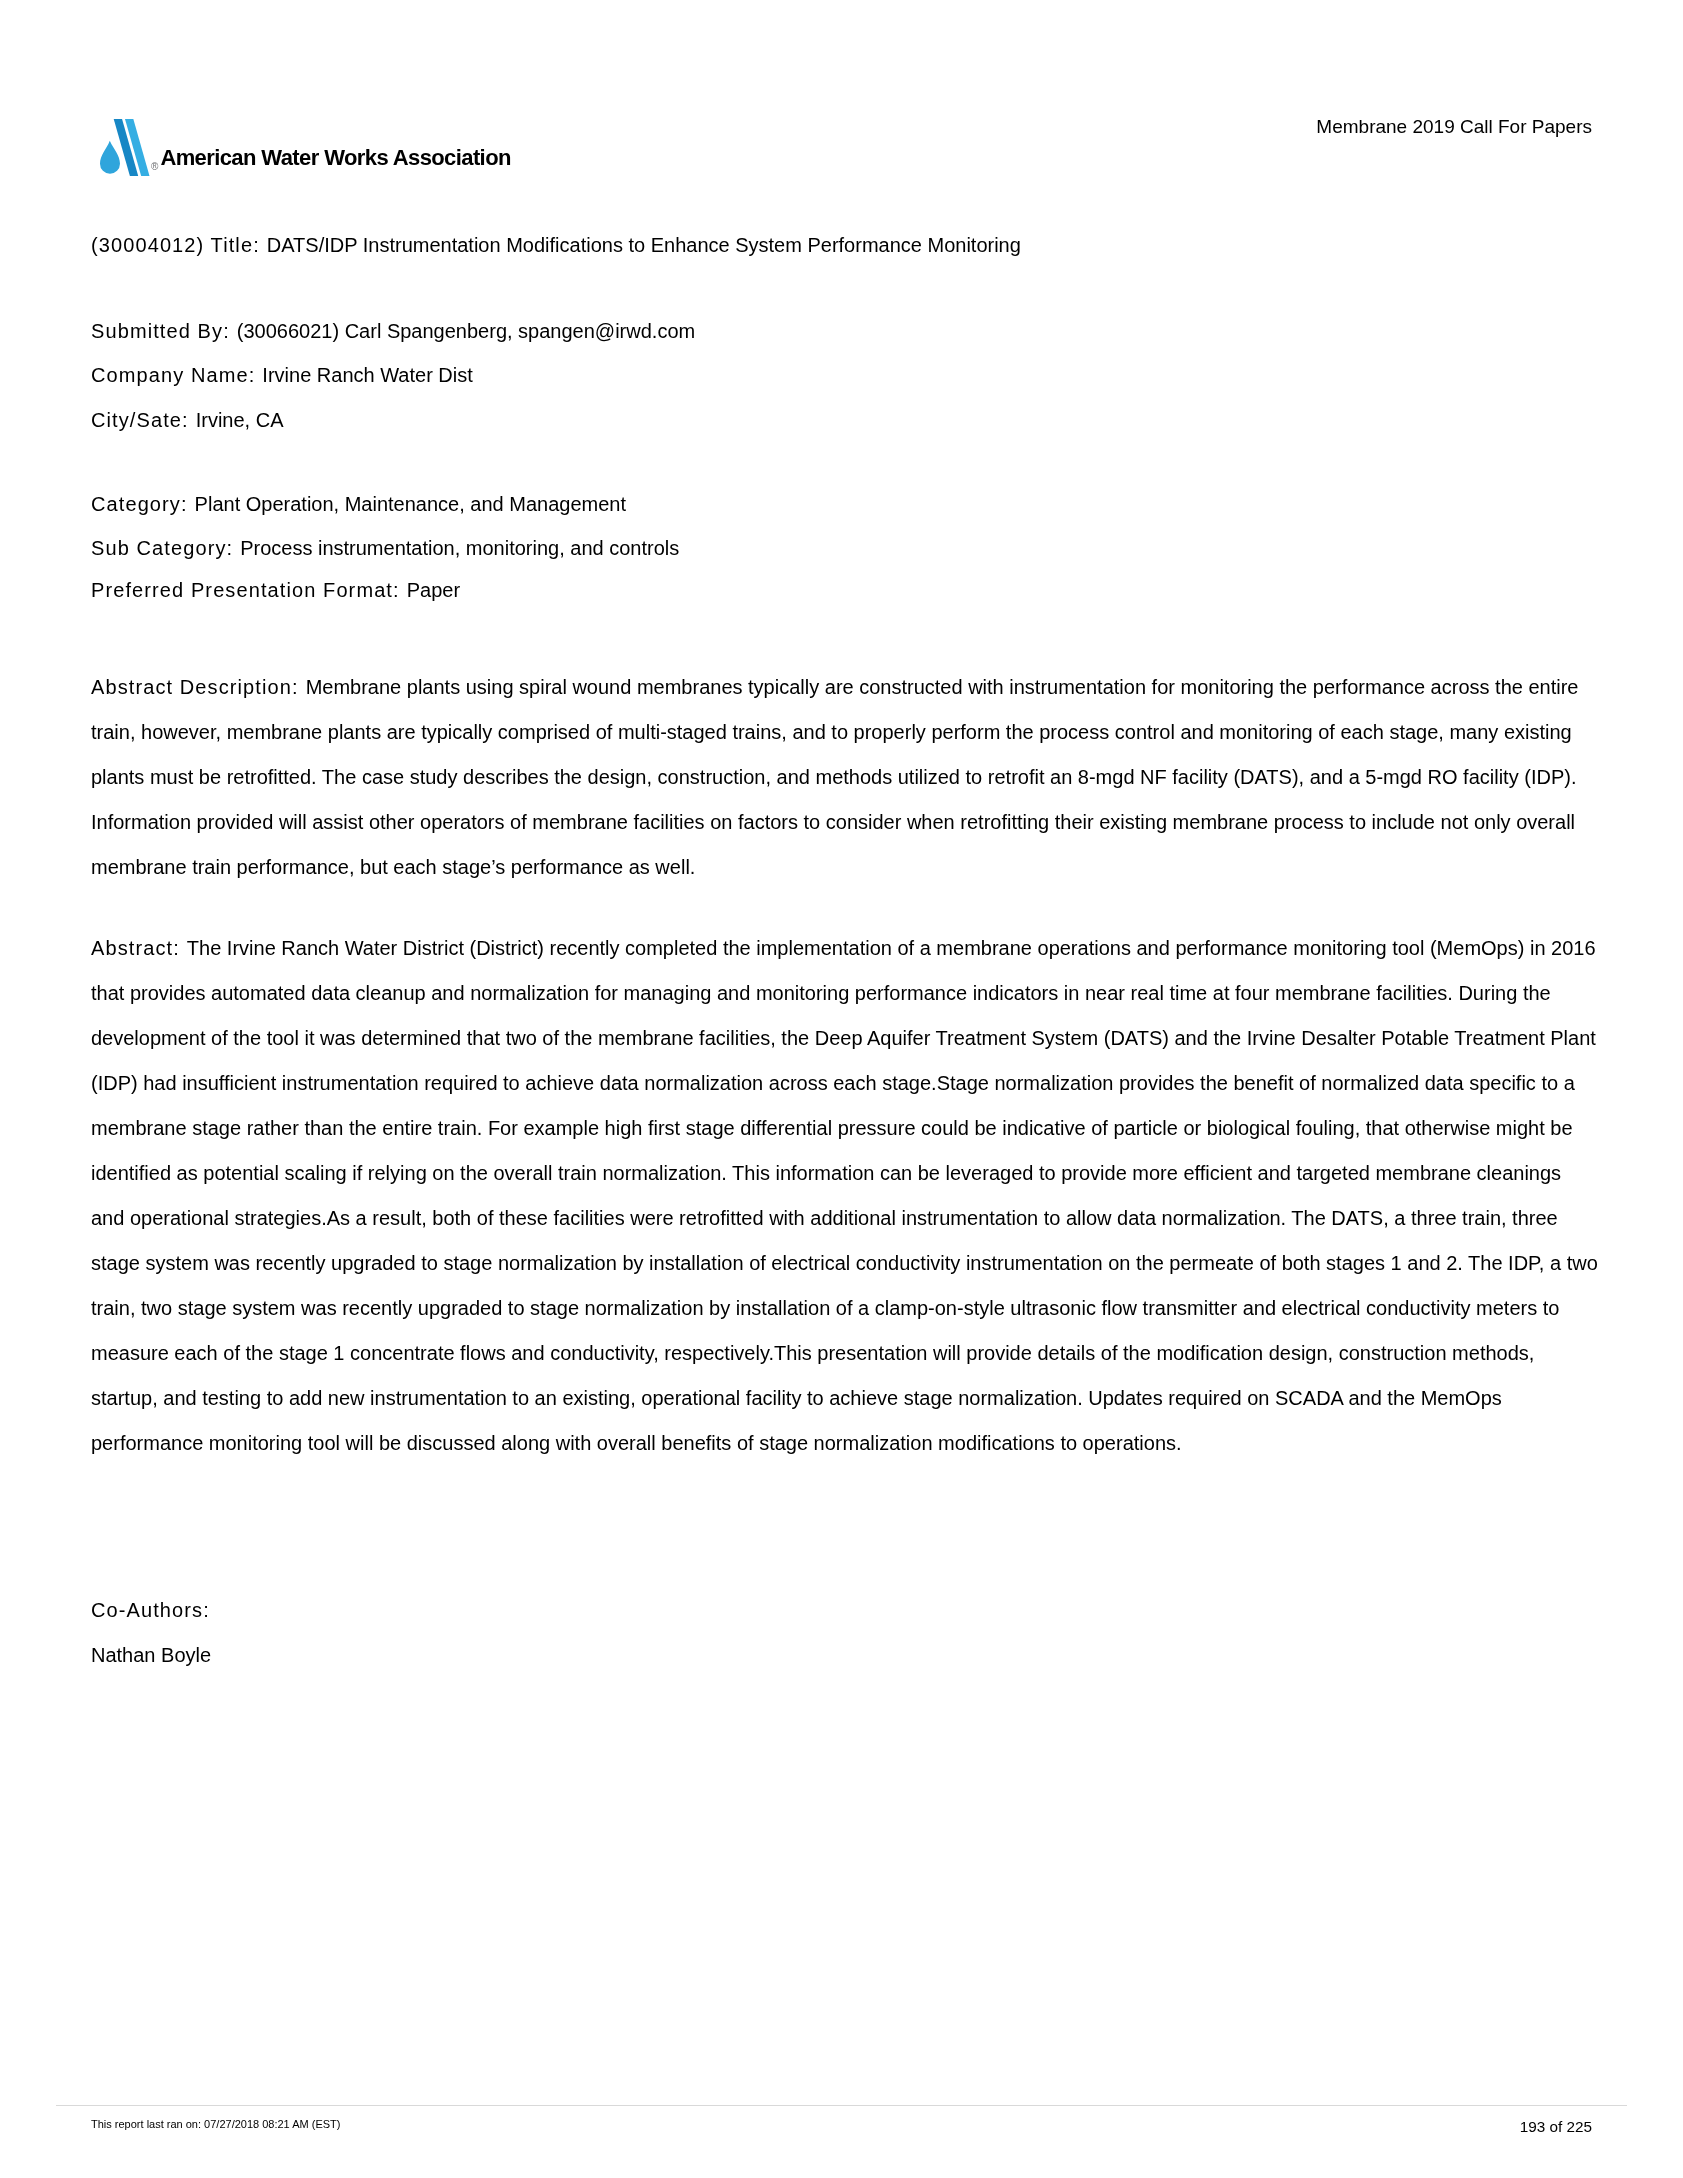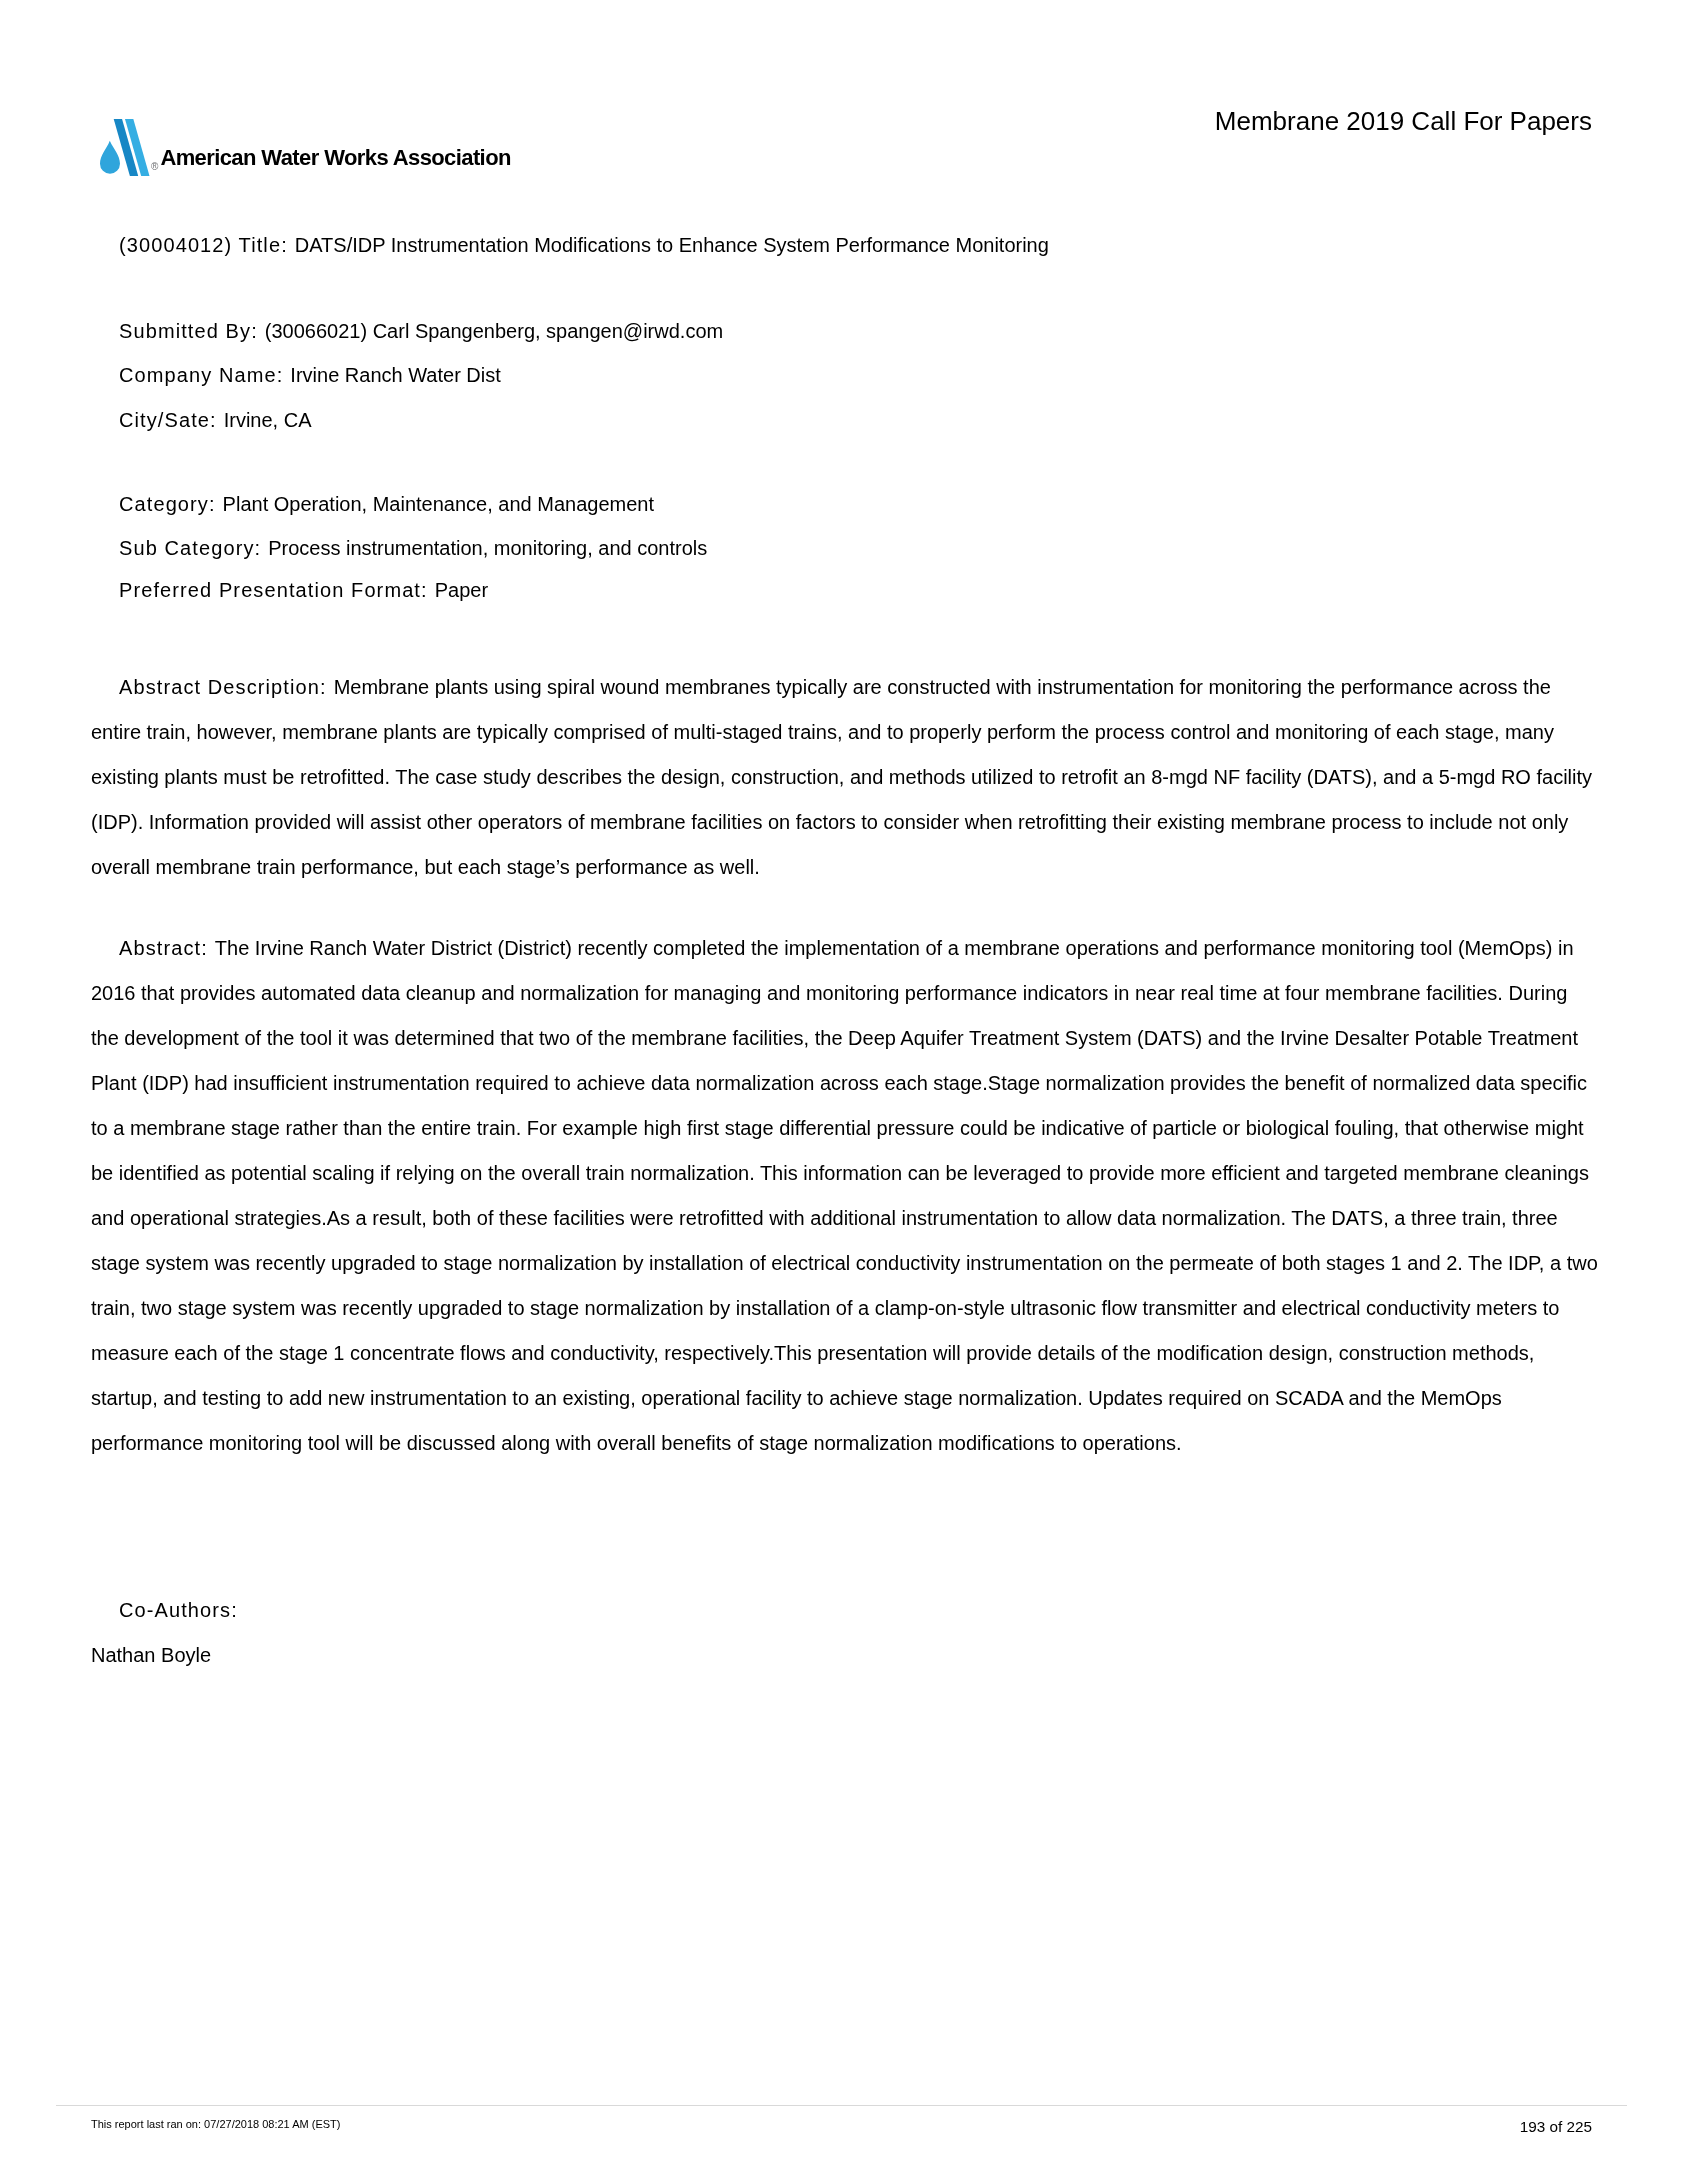--- a/index.html
+++ b/index.html
@@ -5,25 +5,25 @@
   html,body{margin:0;padding:0;background:#ffffff;}
   .page{
     position:relative;width:1683px;height:2178px;background:#ffffff;overflow:hidden;
     font-family:"Liberation Sans",sans-serif;color:#000000;
   }
   
   .logo{position:absolute;left:99px;top:119px;display:flex;align-items:flex-end;}
   .logo svg{display:block;}
   .logo-reg{font-size:10px;color:#6d6e71;margin:0 2px 4px 1px;}
   .logo-text{font-size:22px;font-weight:600;letter-spacing:-0.6px;margin-bottom:5px;white-space:nowrap;}
-  .report-title{position:absolute;top:108px;right:91px;font-size:26px;line-height:26px;white-space:nowrap;}
+  .report-title{position:absolute;top:114px;right:91px;font-size:19px;line-height:26px;white-space:nowrap;}
   
   .line,.para{position:absolute;left:91px;width:1507px;font-size:20px;line-height:45px;}
   .line{white-space:nowrap;}
-  .lbl{letter-spacing:1.1px;margin-right:7px;margin-left:28px;}
+  .lbl{letter-spacing:1.1px;margin-right:7px;}
   
   .footer-rule{position:absolute;left:56px;right:56px;top:2105px;height:1px;background:#d9d9d9;}
   .footer-left{position:absolute;left:91px;top:2118px;font-size:11px;white-space:nowrap;}
   .footer-right{position:absolute;right:91px;top:2118px;font-size:15.3px;white-space:nowrap;margin-left:16px;}
 </style>
 </head>
 <body>
 
 <div class="page">
 

